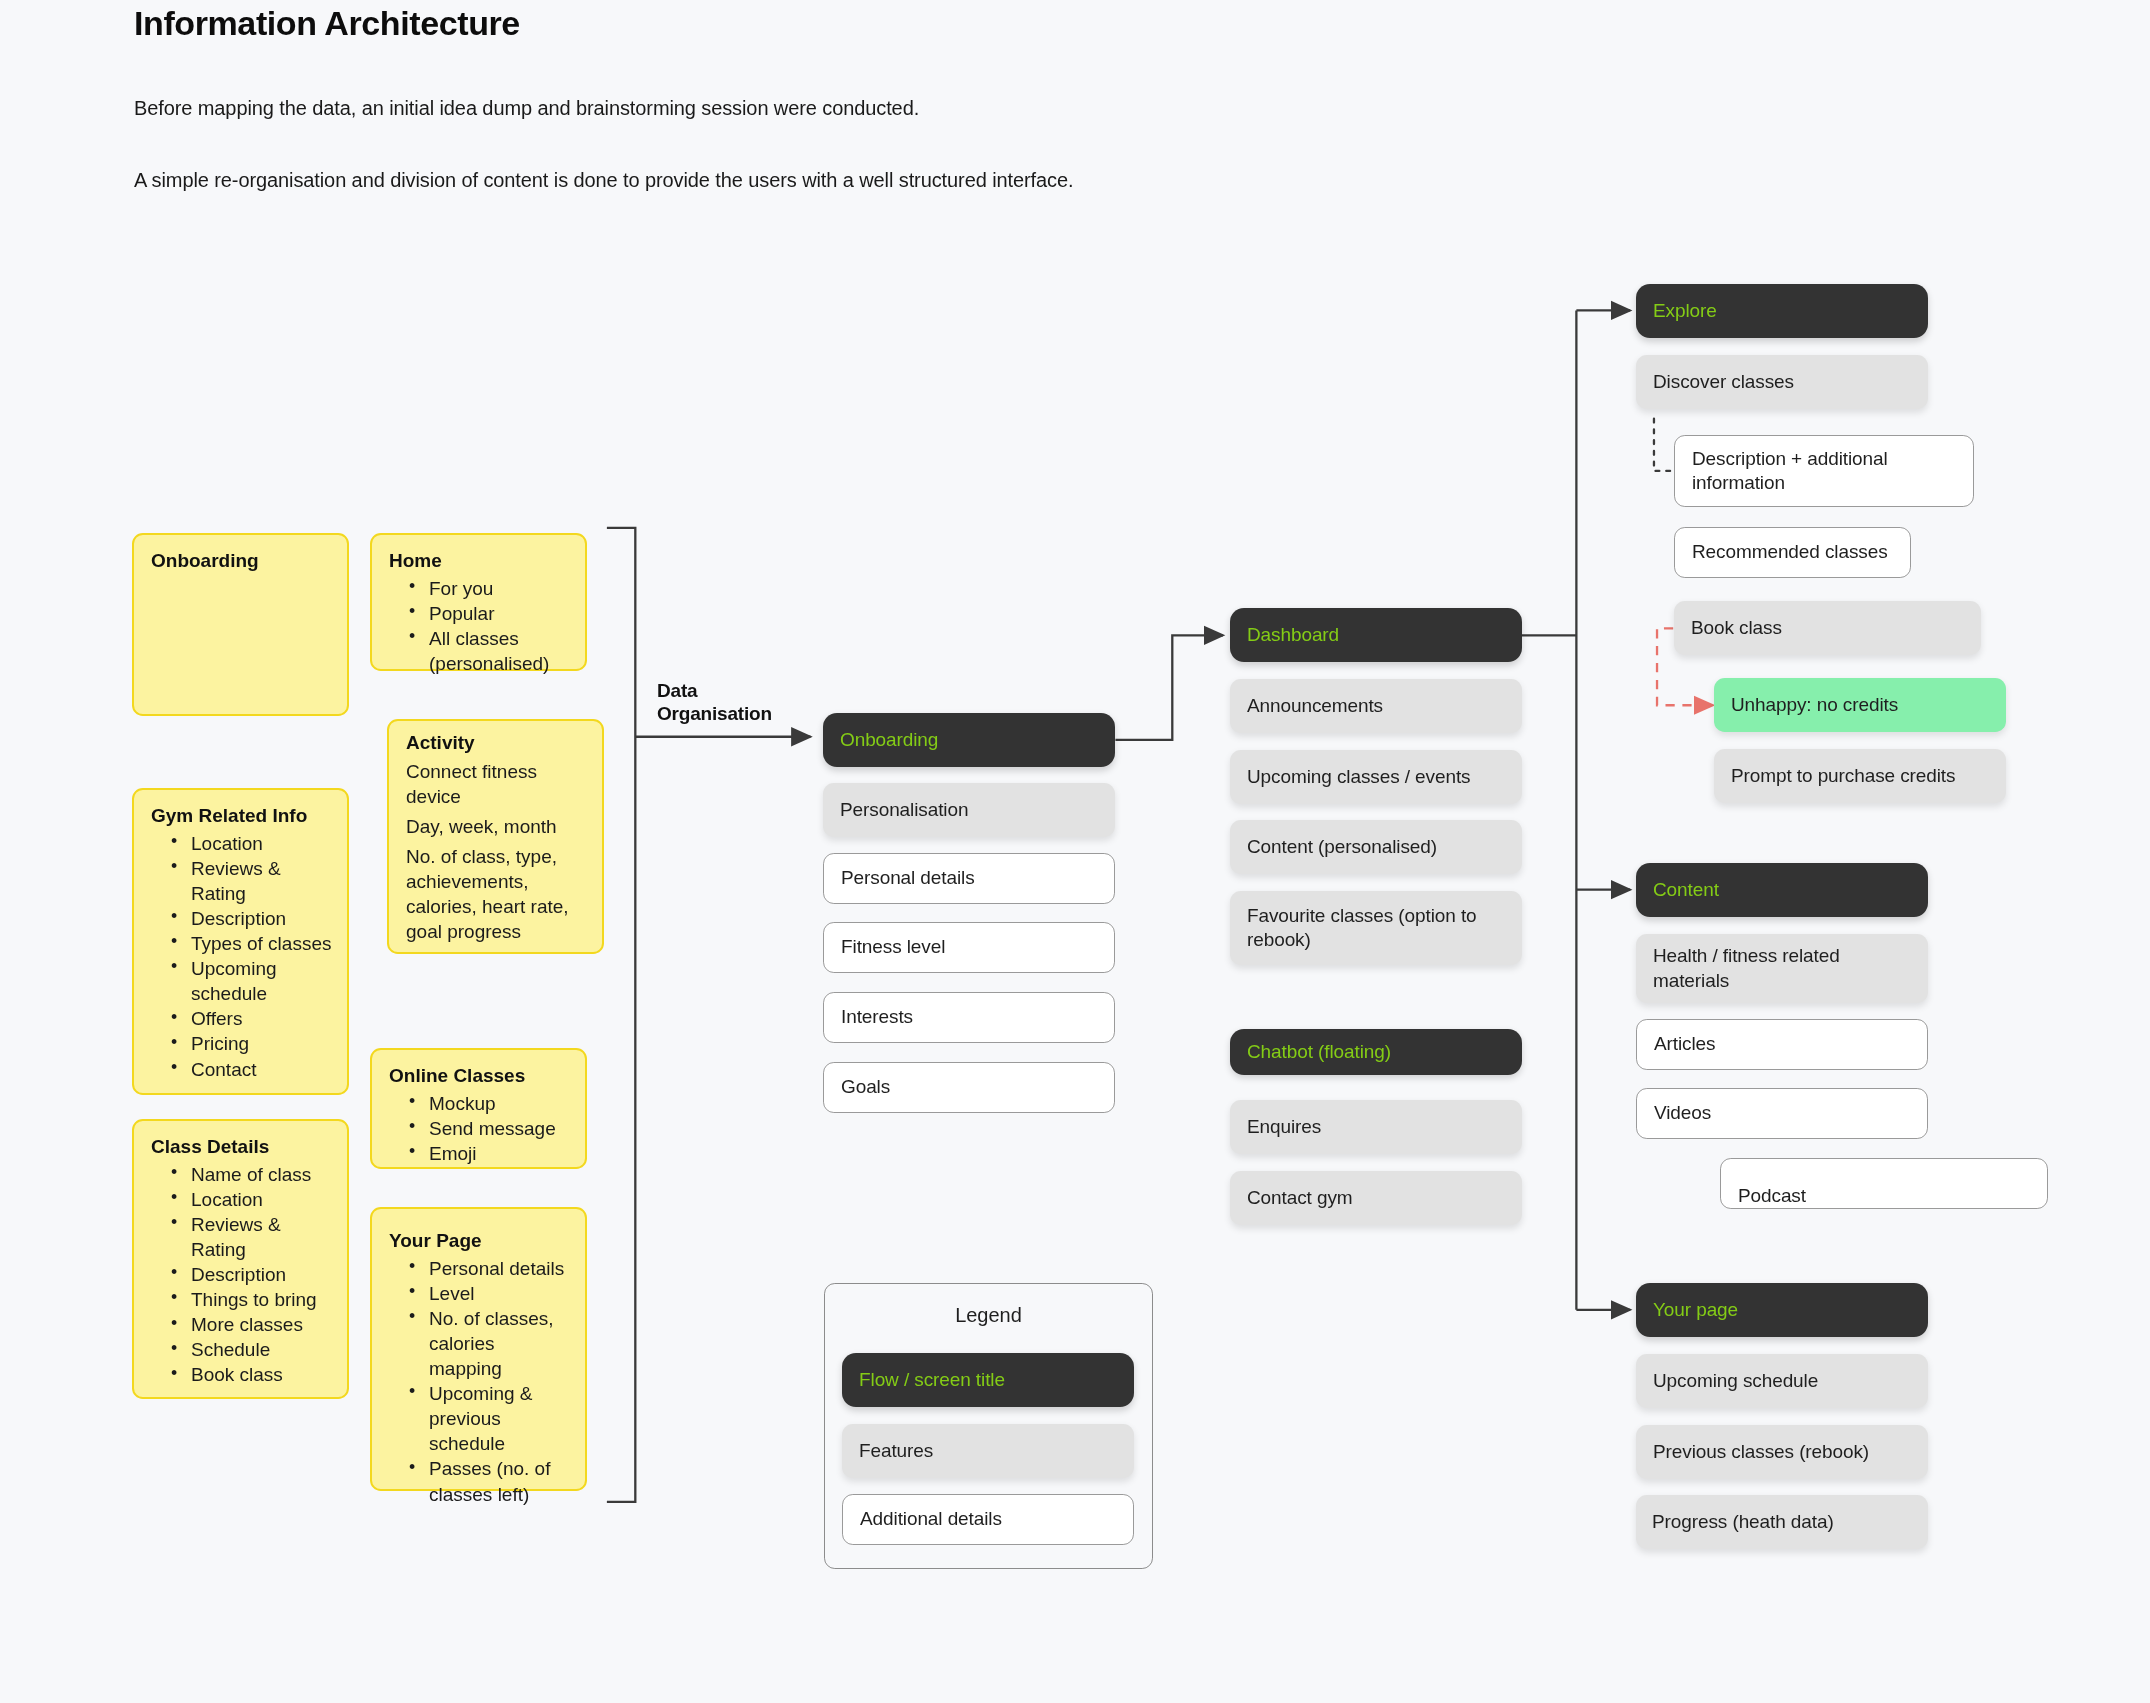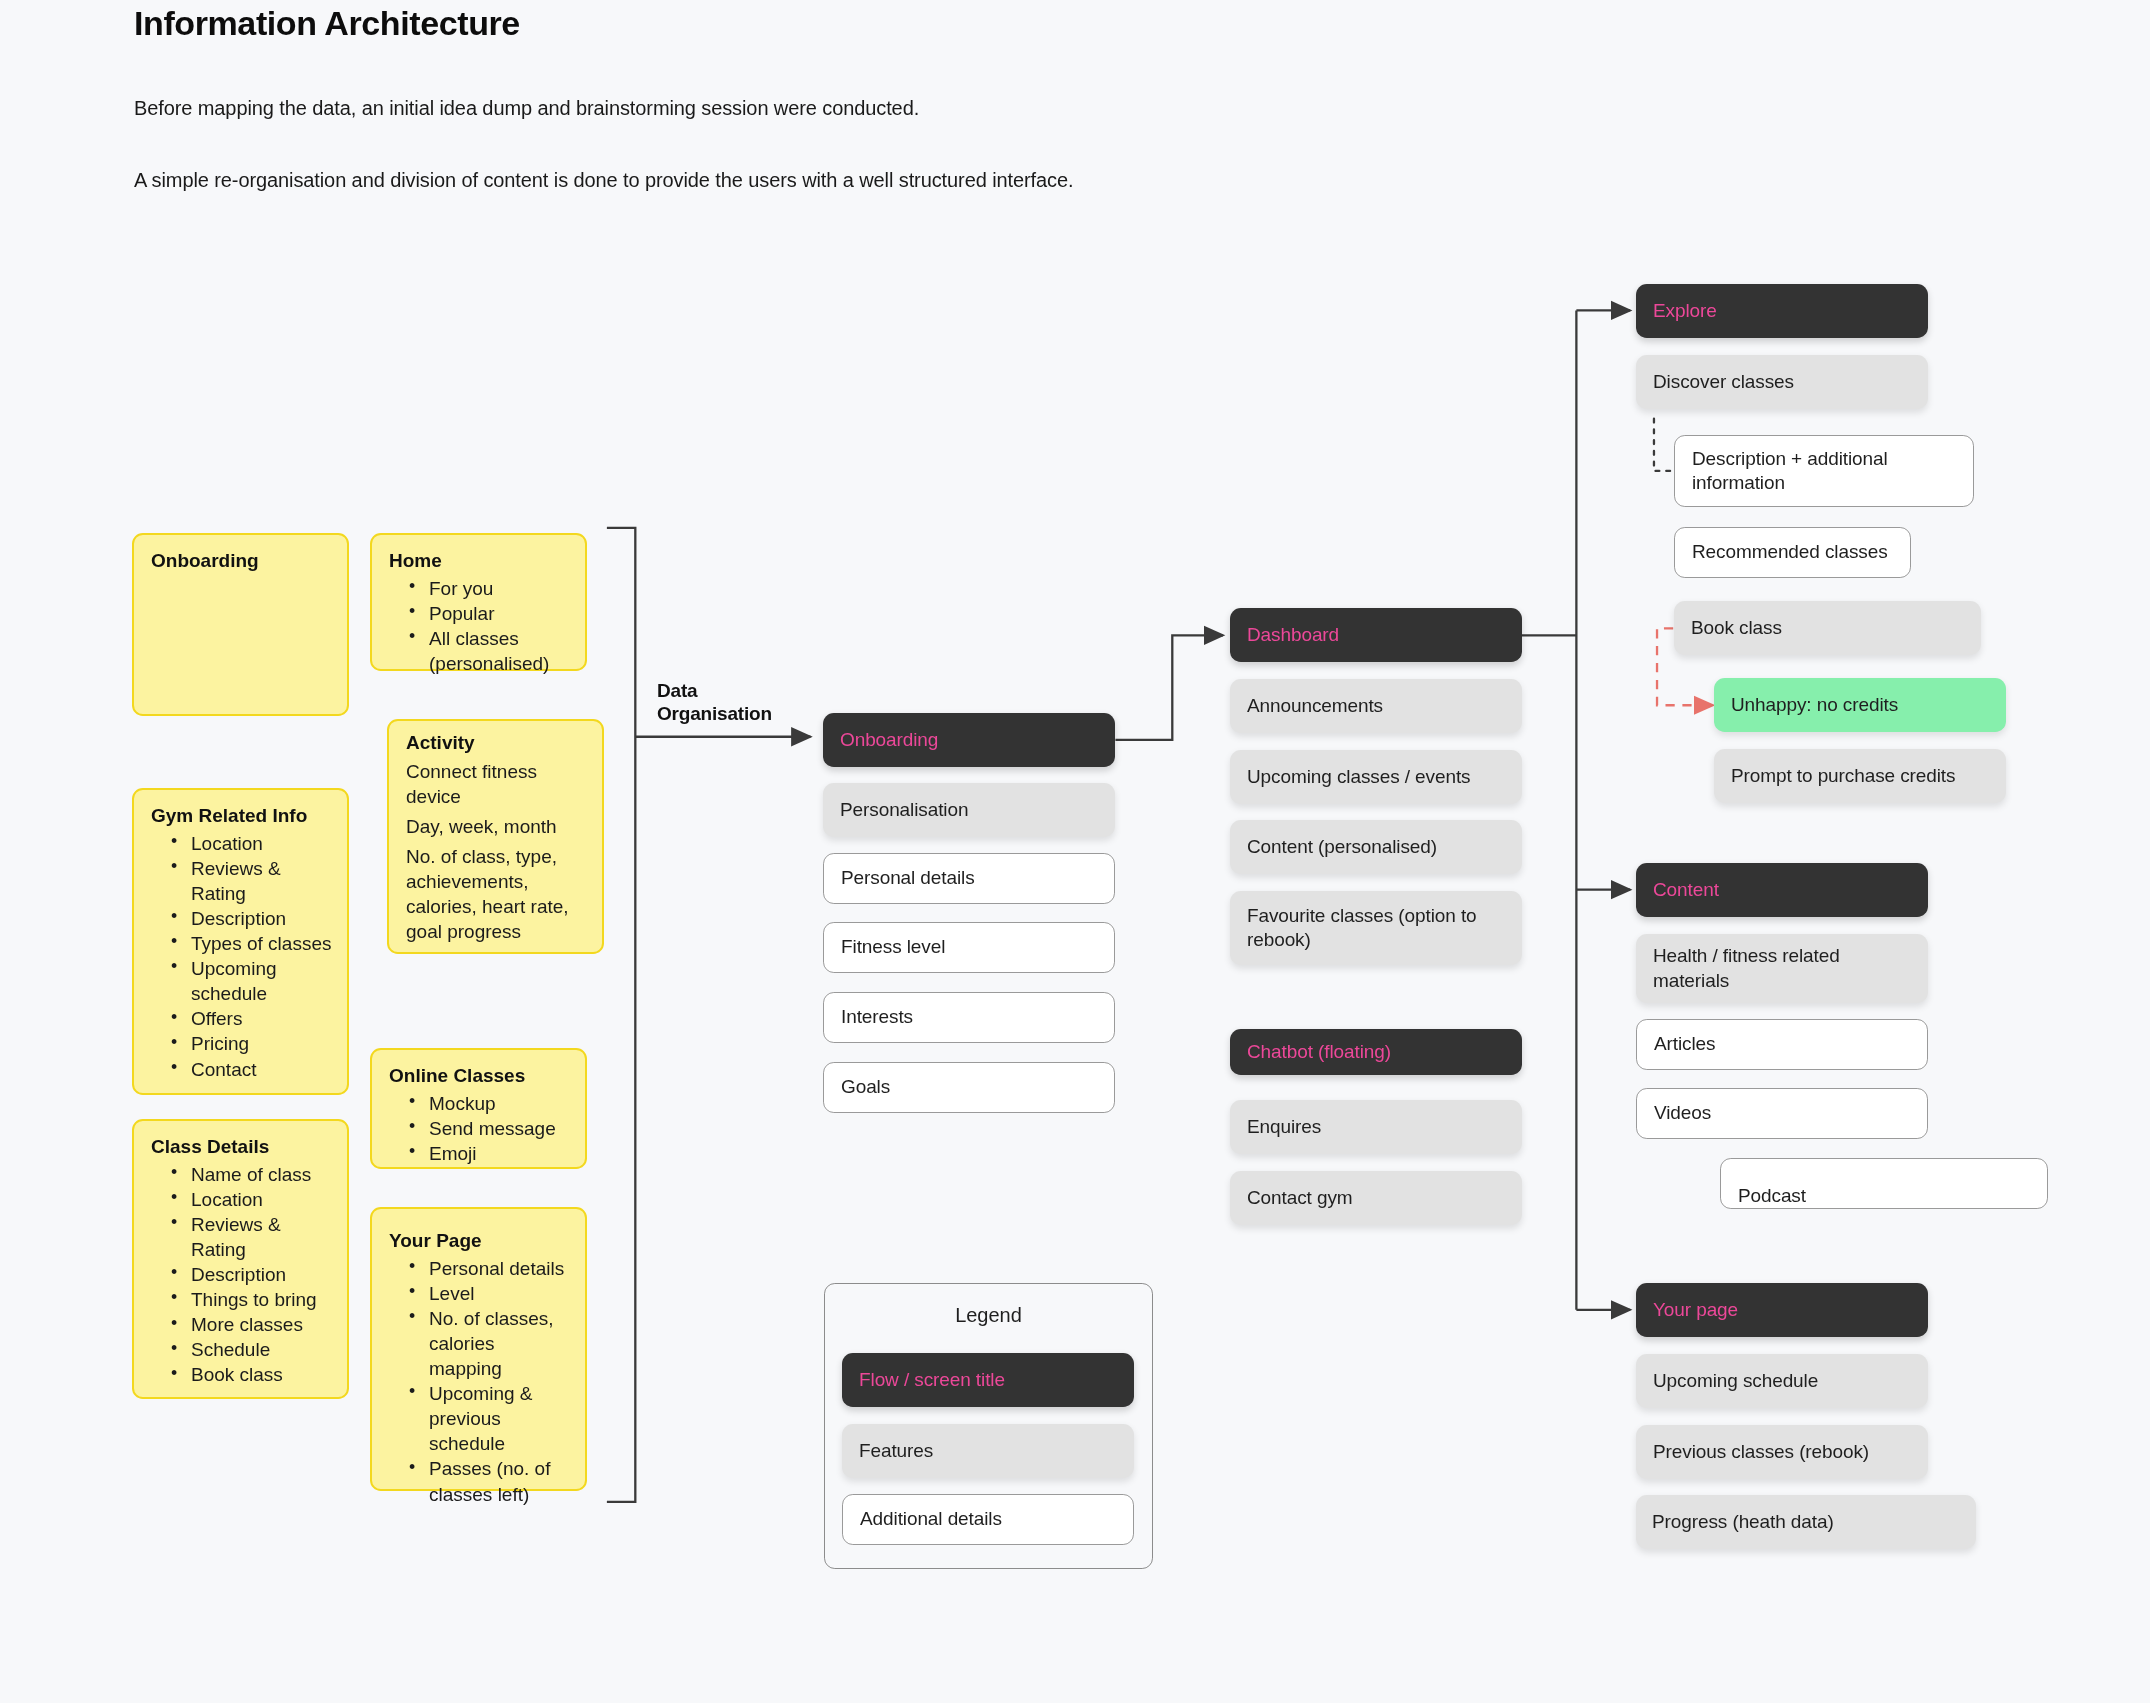--- a/index.html
+++ b/index.html
@@ -57,22 +57,23 @@
     position:absolute;
     box-sizing:border-box;
     border-radius:10.8px;
     display:flex;align-items:center;
     padding:0 17px;
     font-size:19px;
     line-height:1.28;
     letter-spacing:-0.1px;
   }
   .box.title{
-    background:#333333;color:#ec4899;
+    background:#333333;color:#84cc16;
     box-shadow:0 3.1px 7.7px rgba(0,0,0,0.16);
+    border-radius:14px;
   }
   .box.feature{
     background:#E2E2E2;color:#1F1F1F;
     box-shadow:0 3.1px 7px rgba(0,0,0,0.10);
   }
   .box.detail{
     background:#FFFFFF;color:#1F1F1F;
     border:1.2px solid #9A9A9A;
   }
   .box.danger{
@@ -311,21 +312,21 @@
 
   <div class="box title" style="left:1636px;top:1283px;width:292px;height:54px;">
     <span>Your page</span>
   </div>
   <div class="box feature" style="left:1636px;top:1354px;width:292px;height:54px;">
     <span>Upcoming schedule</span>
   </div>
   <div class="box feature" style="left:1636px;top:1425px;width:292px;height:54px;">
     <span>Previous classes (rebook)</span>
   </div>
-  <div class="box feature" style="left:1636px;top:1495px;width:340px;height:54px;padding-left:16px;">
+  <div class="box feature" style="left:1636px;top:1495px;width:292px;height:54px;padding-left:16px;">
     <span>Progress (heath data)</span>
   </div>
 
   <div class="legend" style="left:824px;top:1283px;width:329px;height:286px;">
     <div class="legend-title">Legend</div>
   </div>
   <div class="box title" style="left:842px;top:1353px;width:292px;height:54px;">
     <span>Flow / screen title</span>
   </div>
   <div class="box feature" style="left:842px;top:1424px;width:292px;height:54px;">

